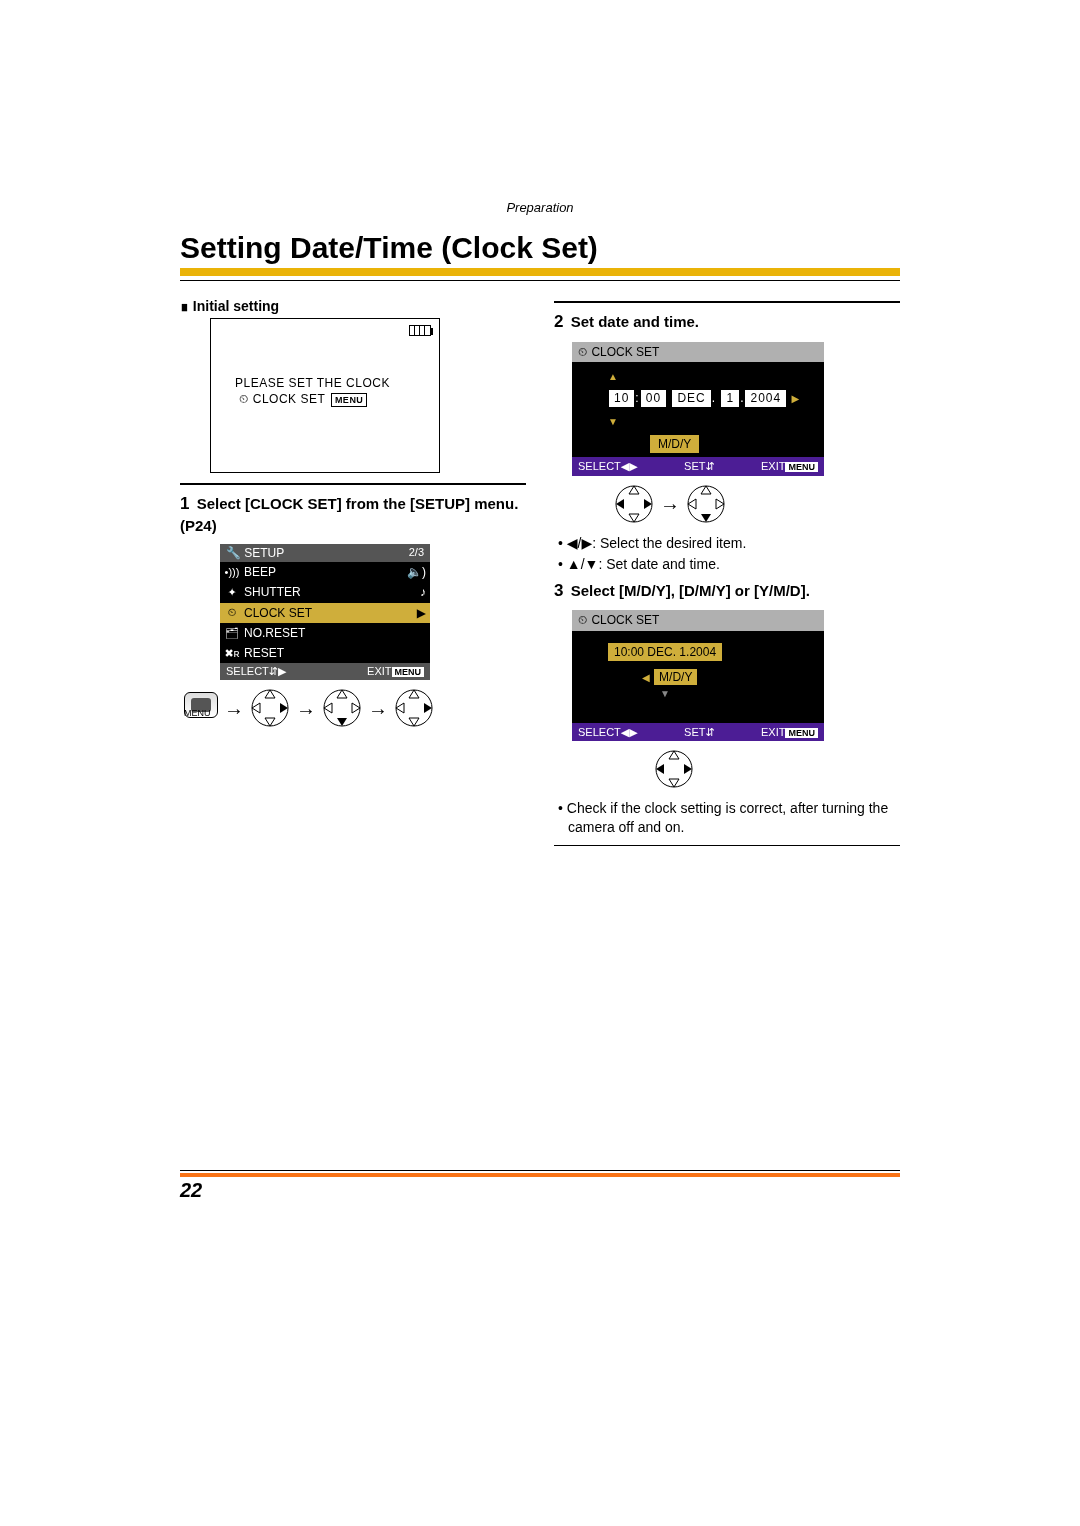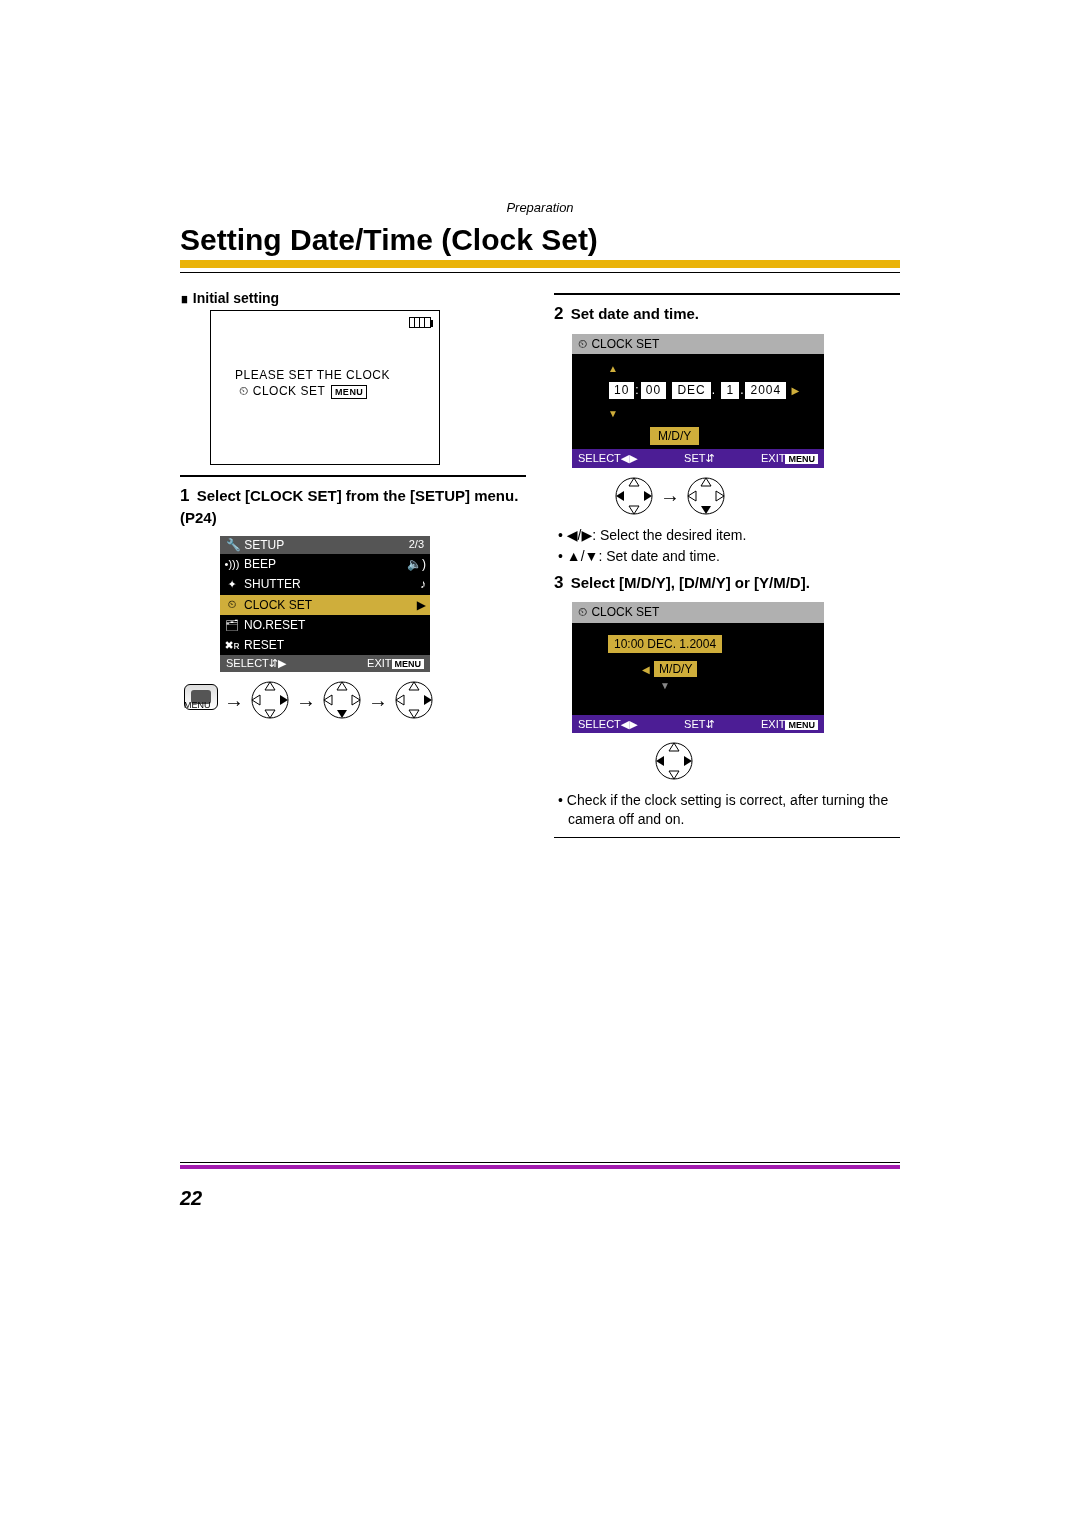--- a/index.html
+++ b/index.html
@@ -12,21 +12,21 @@
     color: #000;
   }
   .page {
     padding: 200px 180px 40px 180px;
     position: relative;
   }
   .section-label {
     text-align: center;
     font-style: italic;
     font-size: 13px;
-    margin-bottom: 8px;
+    margin-bottom: 16px;
   }
   .main-title {
     font-size: 30px;
     font-weight: bold;
     border-bottom: 8px solid #eab308;
     padding-bottom: 3px;
     margin-bottom: 4px;
   }
   .hr-dbl { border-top: 1px solid #000; margin:0 0 12px 0; }
   .columns {
@@ -354,18 +354,18 @@
         <li>Check if the clock setting is correct, after turning the camera off and on.</li>
       </ul>
 
       <div class="hr-sep short" style="border-top-width:1px"></div>
 
     </div>
   </div>
 
   <div class="pgwrap">
     <div class="thin-line-above"></div>
-    <div style="border-top:4px solid #a21caf;padding-top:18px;">
+    <div style="border-top:4px solid #f97316;padding-top:2px;">
       <span style="font-style:italic;font-weight:bold;font-size:20px;">22</span>
     </div>
   </div>
 
 </div>
 
 </body></html>

